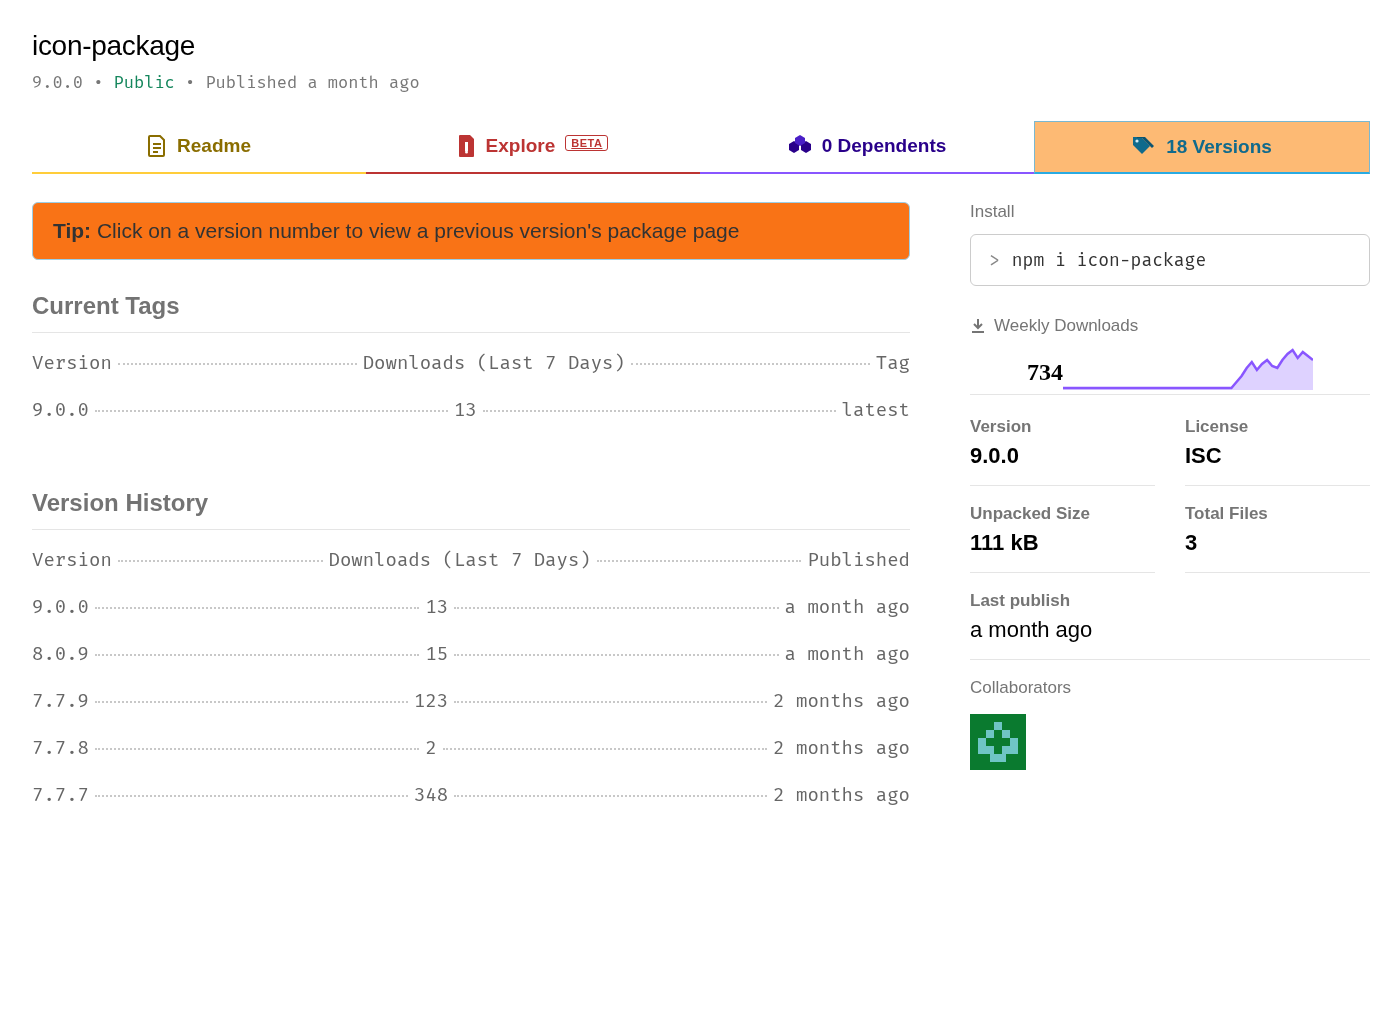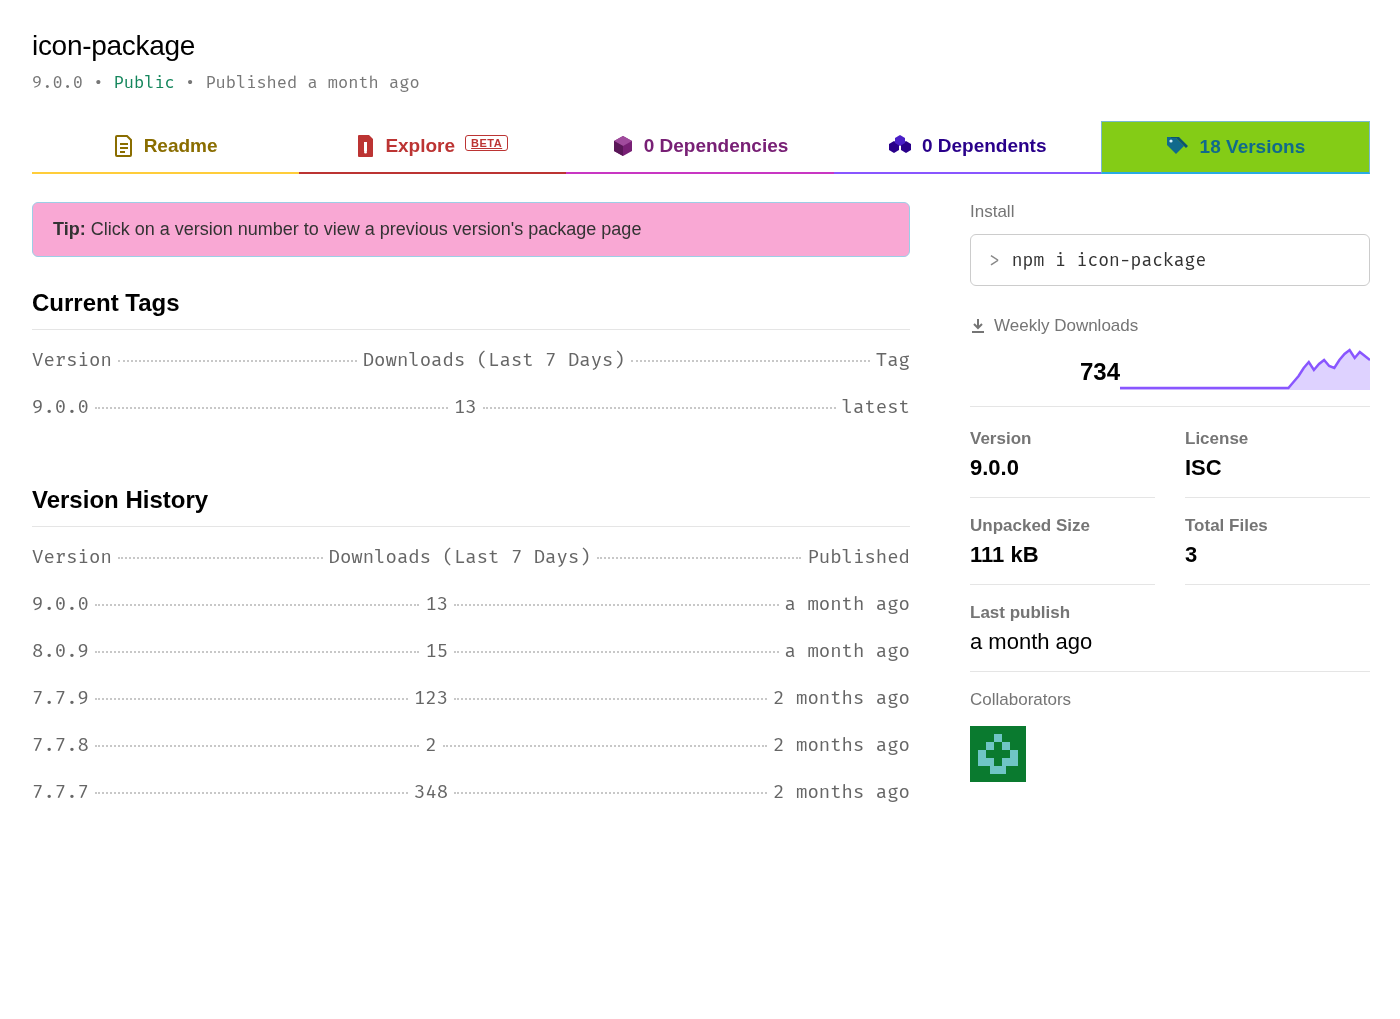--- a/index.html
+++ b/index.html
@@ -42,21 +42,21 @@
     cursor: pointer;
     border-bottom: 2px solid #ddd;
     position: relative;
   }
   .tab-readme { color: #8a6d00; border-bottom-color: #ffcd3a; }
   .tab-explore { color: #bc3433; border-bottom-color: #bc3433; }
   .tab-deps { color: #782075; border-bottom-color: #c836c3; }
   .tab-dependents { color: #29008a; border-bottom-color: #8956ff; }
   .tab-versions {
     color: #106a8c;
-    background: #84cc16;
+    background: #fdba74;
     border: 1px solid #79b8d1;
     border-bottom: 2px solid #29abe2;
   }
   .beta-badge {
     font-size: 11px;
     font-weight: 700;
     color: #bc3433;
     border: 1.5px solid #bc3433;
     border-radius: 3px;
     padding: 1px 5px;
@@ -67,34 +67,34 @@
 
   
   .content {
     display: flex;
     gap: 60px;
   }
   .main { flex: 1 1 auto; }
   .sidebar { width: 400px; flex-shrink: 0; }
 
   .tip-box {
-    background: #f9a8d4;
+    background: #f97316;
     border: 1px solid #9ccee6;
     border-radius: 6px;
     padding: 16px 20px;
-    font-size: 18px;
+    font-size: 21px;
     color: #333;
     margin-bottom: 32px;
   }
   .tip-box b { font-weight: 700; }
 
   h2.sect {
     font-size: 24px;
     font-weight: 700;
-    color: #000000;
+    color: #737373;
     margin-bottom: 12px;
   }
   hr.thin {
     border: 0;
     border-top: 1px solid #e5e5e5;
     margin-bottom: 18px;
   }
 
   .ver-header, .ver-row {
     display: flex;
@@ -137,24 +137,25 @@
     margin-bottom: 30px;
     display: flex;
     align-items: center;
     gap: 12px;
   }
   .install-box .caret { color: #888; }
 
   .dl-row {
     display: flex;
     align-items: flex-end;
-    justify-content: flex-end;
+    justify-content: center;
     border-bottom: 1px solid #e5e5e5;
-    padding-bottom: 16px;
+    padding-bottom: 4px;
     margin-bottom: 22px;
+    font-family: Liberation Serif, serif;
   }
   .dl-count { font-size: 24px; font-weight: 700; color: #000; padding-bottom: 4px; }
   .sparkline { width: 250px; height: 44px; }
 
   .meta-grid {
     display: grid;
     grid-template-columns: 1fr 1fr;
     column-gap: 30px;
   }
   .meta-cell { border-bottom: 1px solid #e5e5e5; padding-bottom: 16px; margin-bottom: 18px; }
@@ -188,28 +189,20 @@
     <span>Readme</span>
   </div>
   <div class="tab tab-explore">
     <svg width="18" height="22" viewBox="0 0 18 22">
         <path d="M2 0h10l4 4v17a1 1 0 0 1-1 1H2a1 1 0 0 1-1-1V1a1 1 0 0 1 1-1z" fill="#bc3433"></path>
         <rect x="7" y="7" width="3" height="9" fill="#fff"></rect>
         <circle cx="8.5" cy="17" r="1.5" fill="#fff"></circle>
       </svg>
     <span>Explore</span>
     <span class="beta-badge">BETA</span>
-  </div>
-  <div class="tab tab-deps">
-    <svg width="22" height="22" viewBox="0 0 22 22">
-        <path d="M11 1l9 5v10l-9 5-9-5V6l9-5z" fill="#782075"></path>
-        <path d="M11 1l9 5-9 5-9-5 9-5z" fill="#a04b9d"></path>
-        <path d="M11 11v10l-9-5V6l9 5z" fill="#5a1758"></path>
-      </svg>
-    <span>0 Dependencies</span>
   </div>
   <div class="tab tab-dependents">
     <svg width="24" height="22" viewBox="0 0 24 22">
         <path d="M6 6l5 3v6l-5 3-5-3V9l5-3z" fill="#29008a"></path>
         <path d="M18 6l5 3v6l-5 3-5-3V9l5-3z" fill="#29008a"></path>
         <path d="M12 0l5 3v5l-5 3-5-3V3l5-3z" fill="#4a1fc7"></path>
       </svg>
     <span>0 Dependents</span>
   </div>
   <div class="tab tab-versions">

